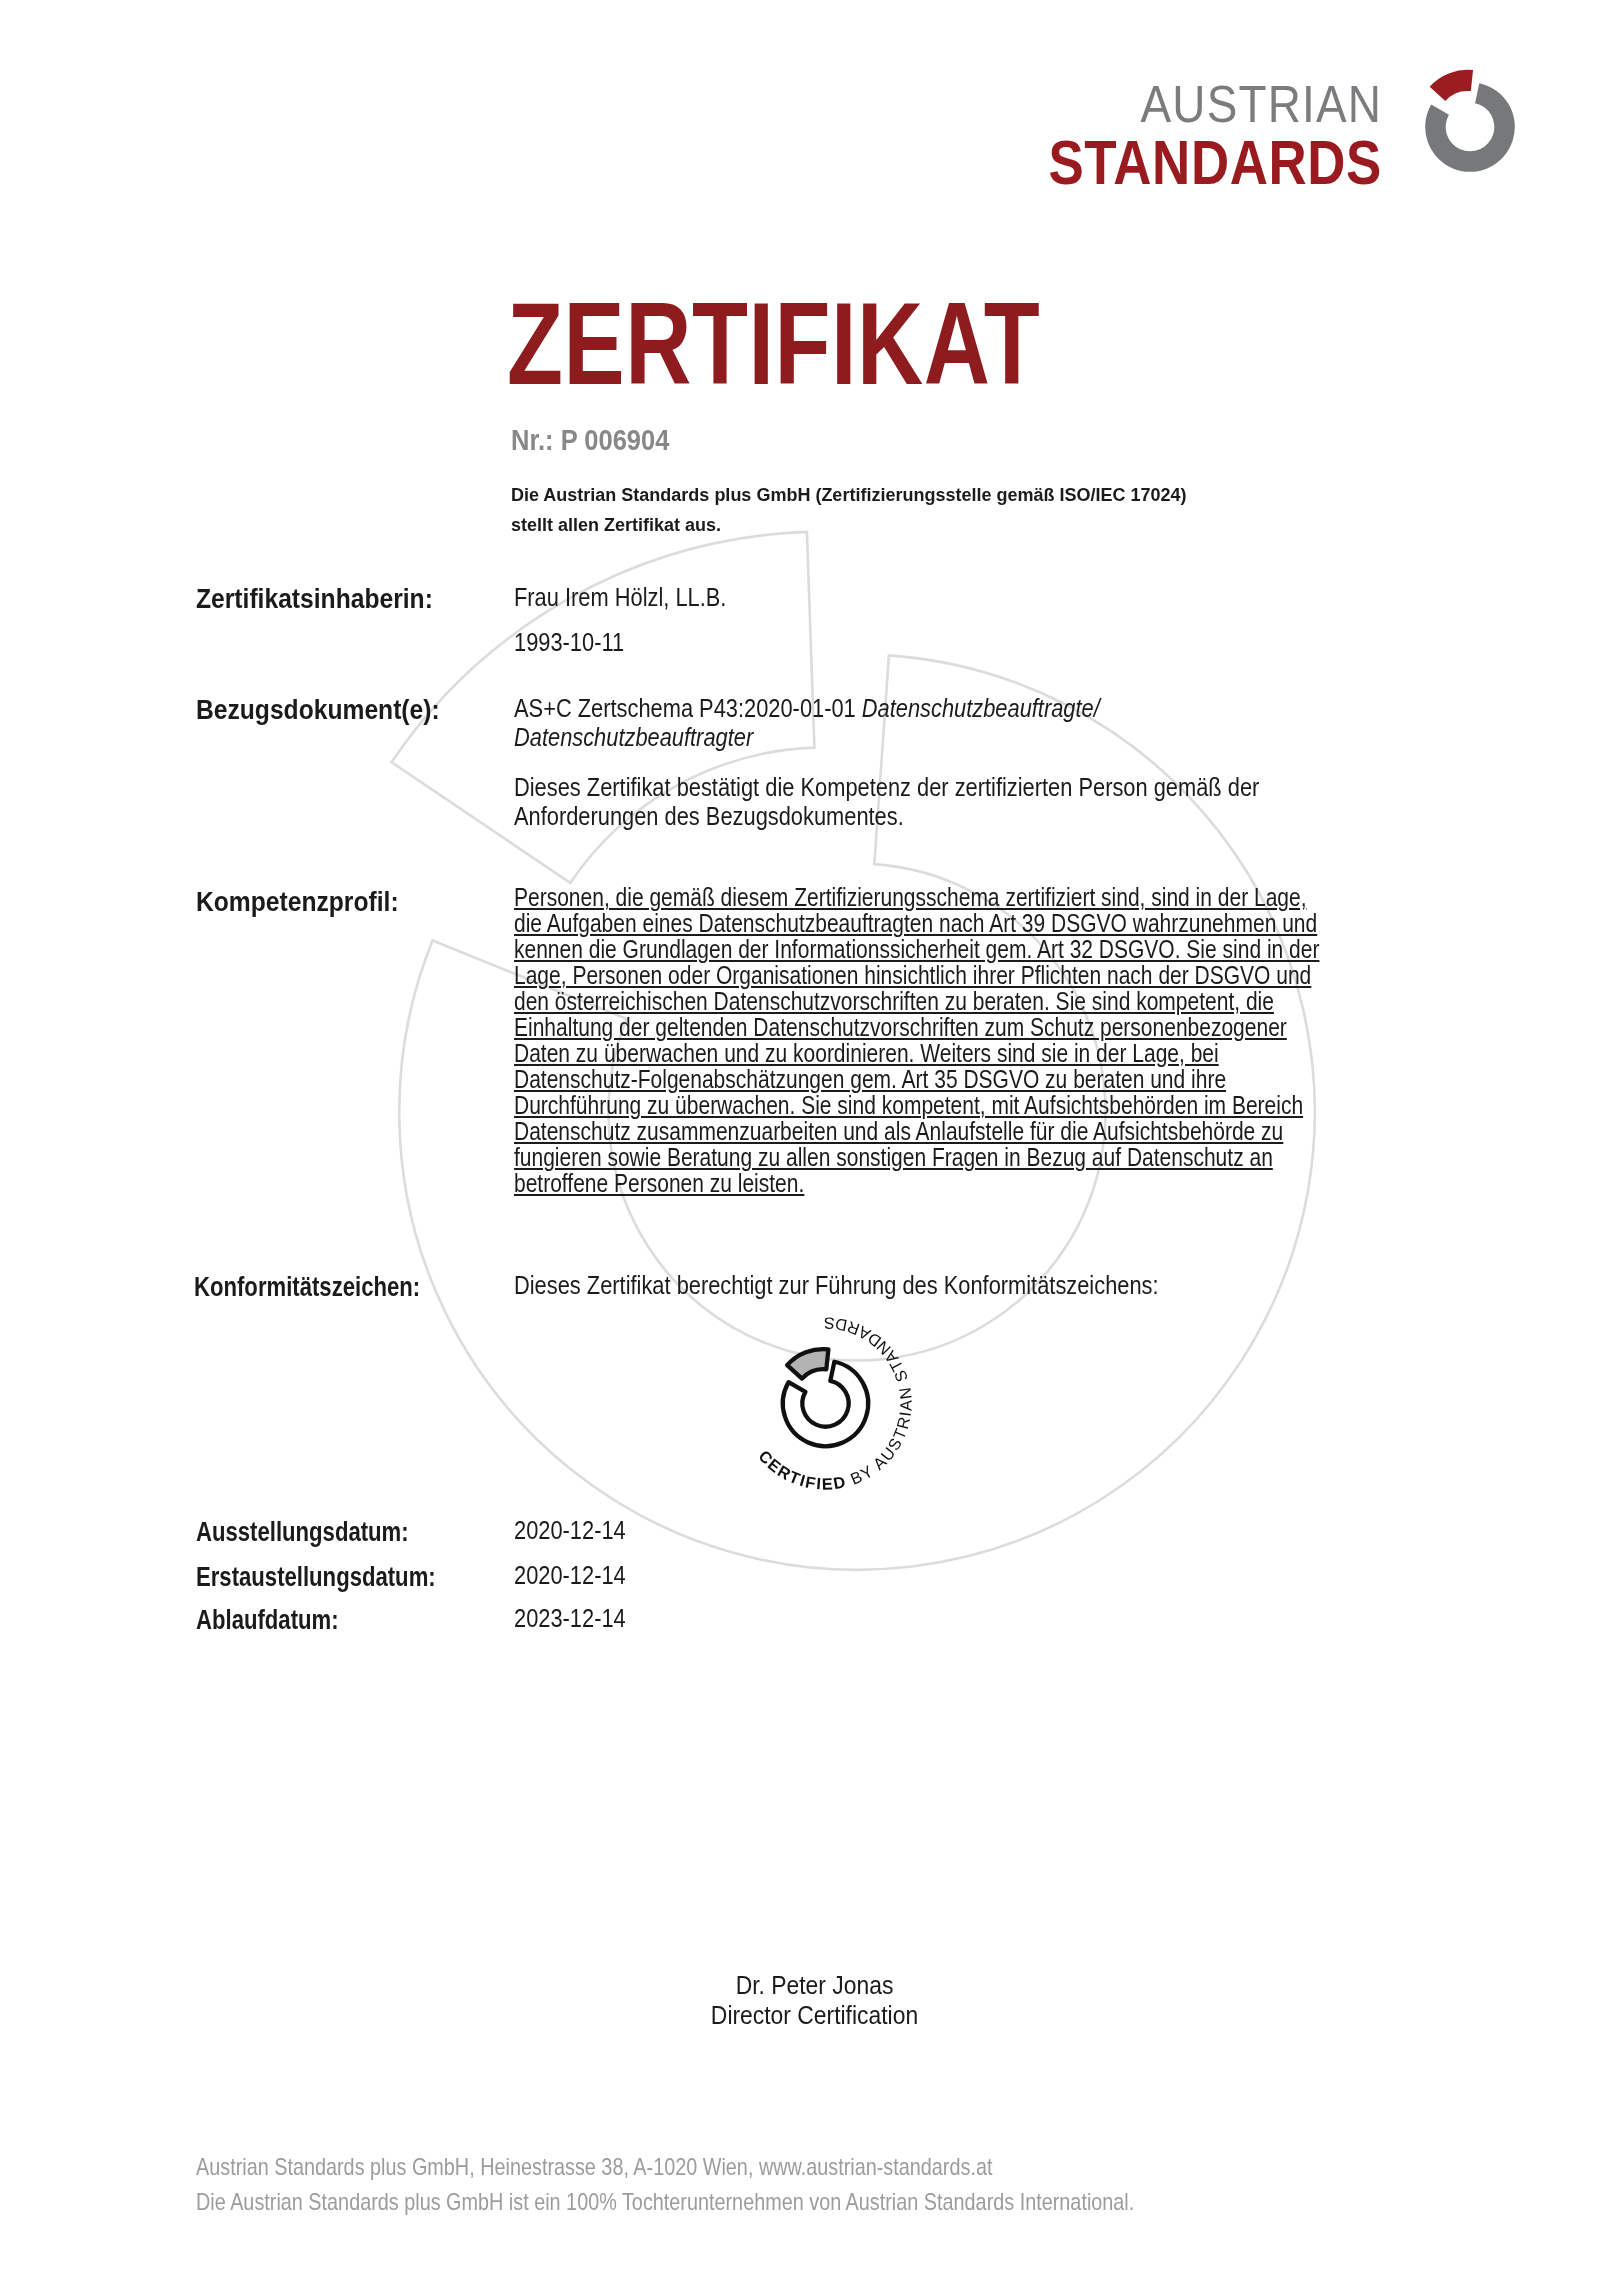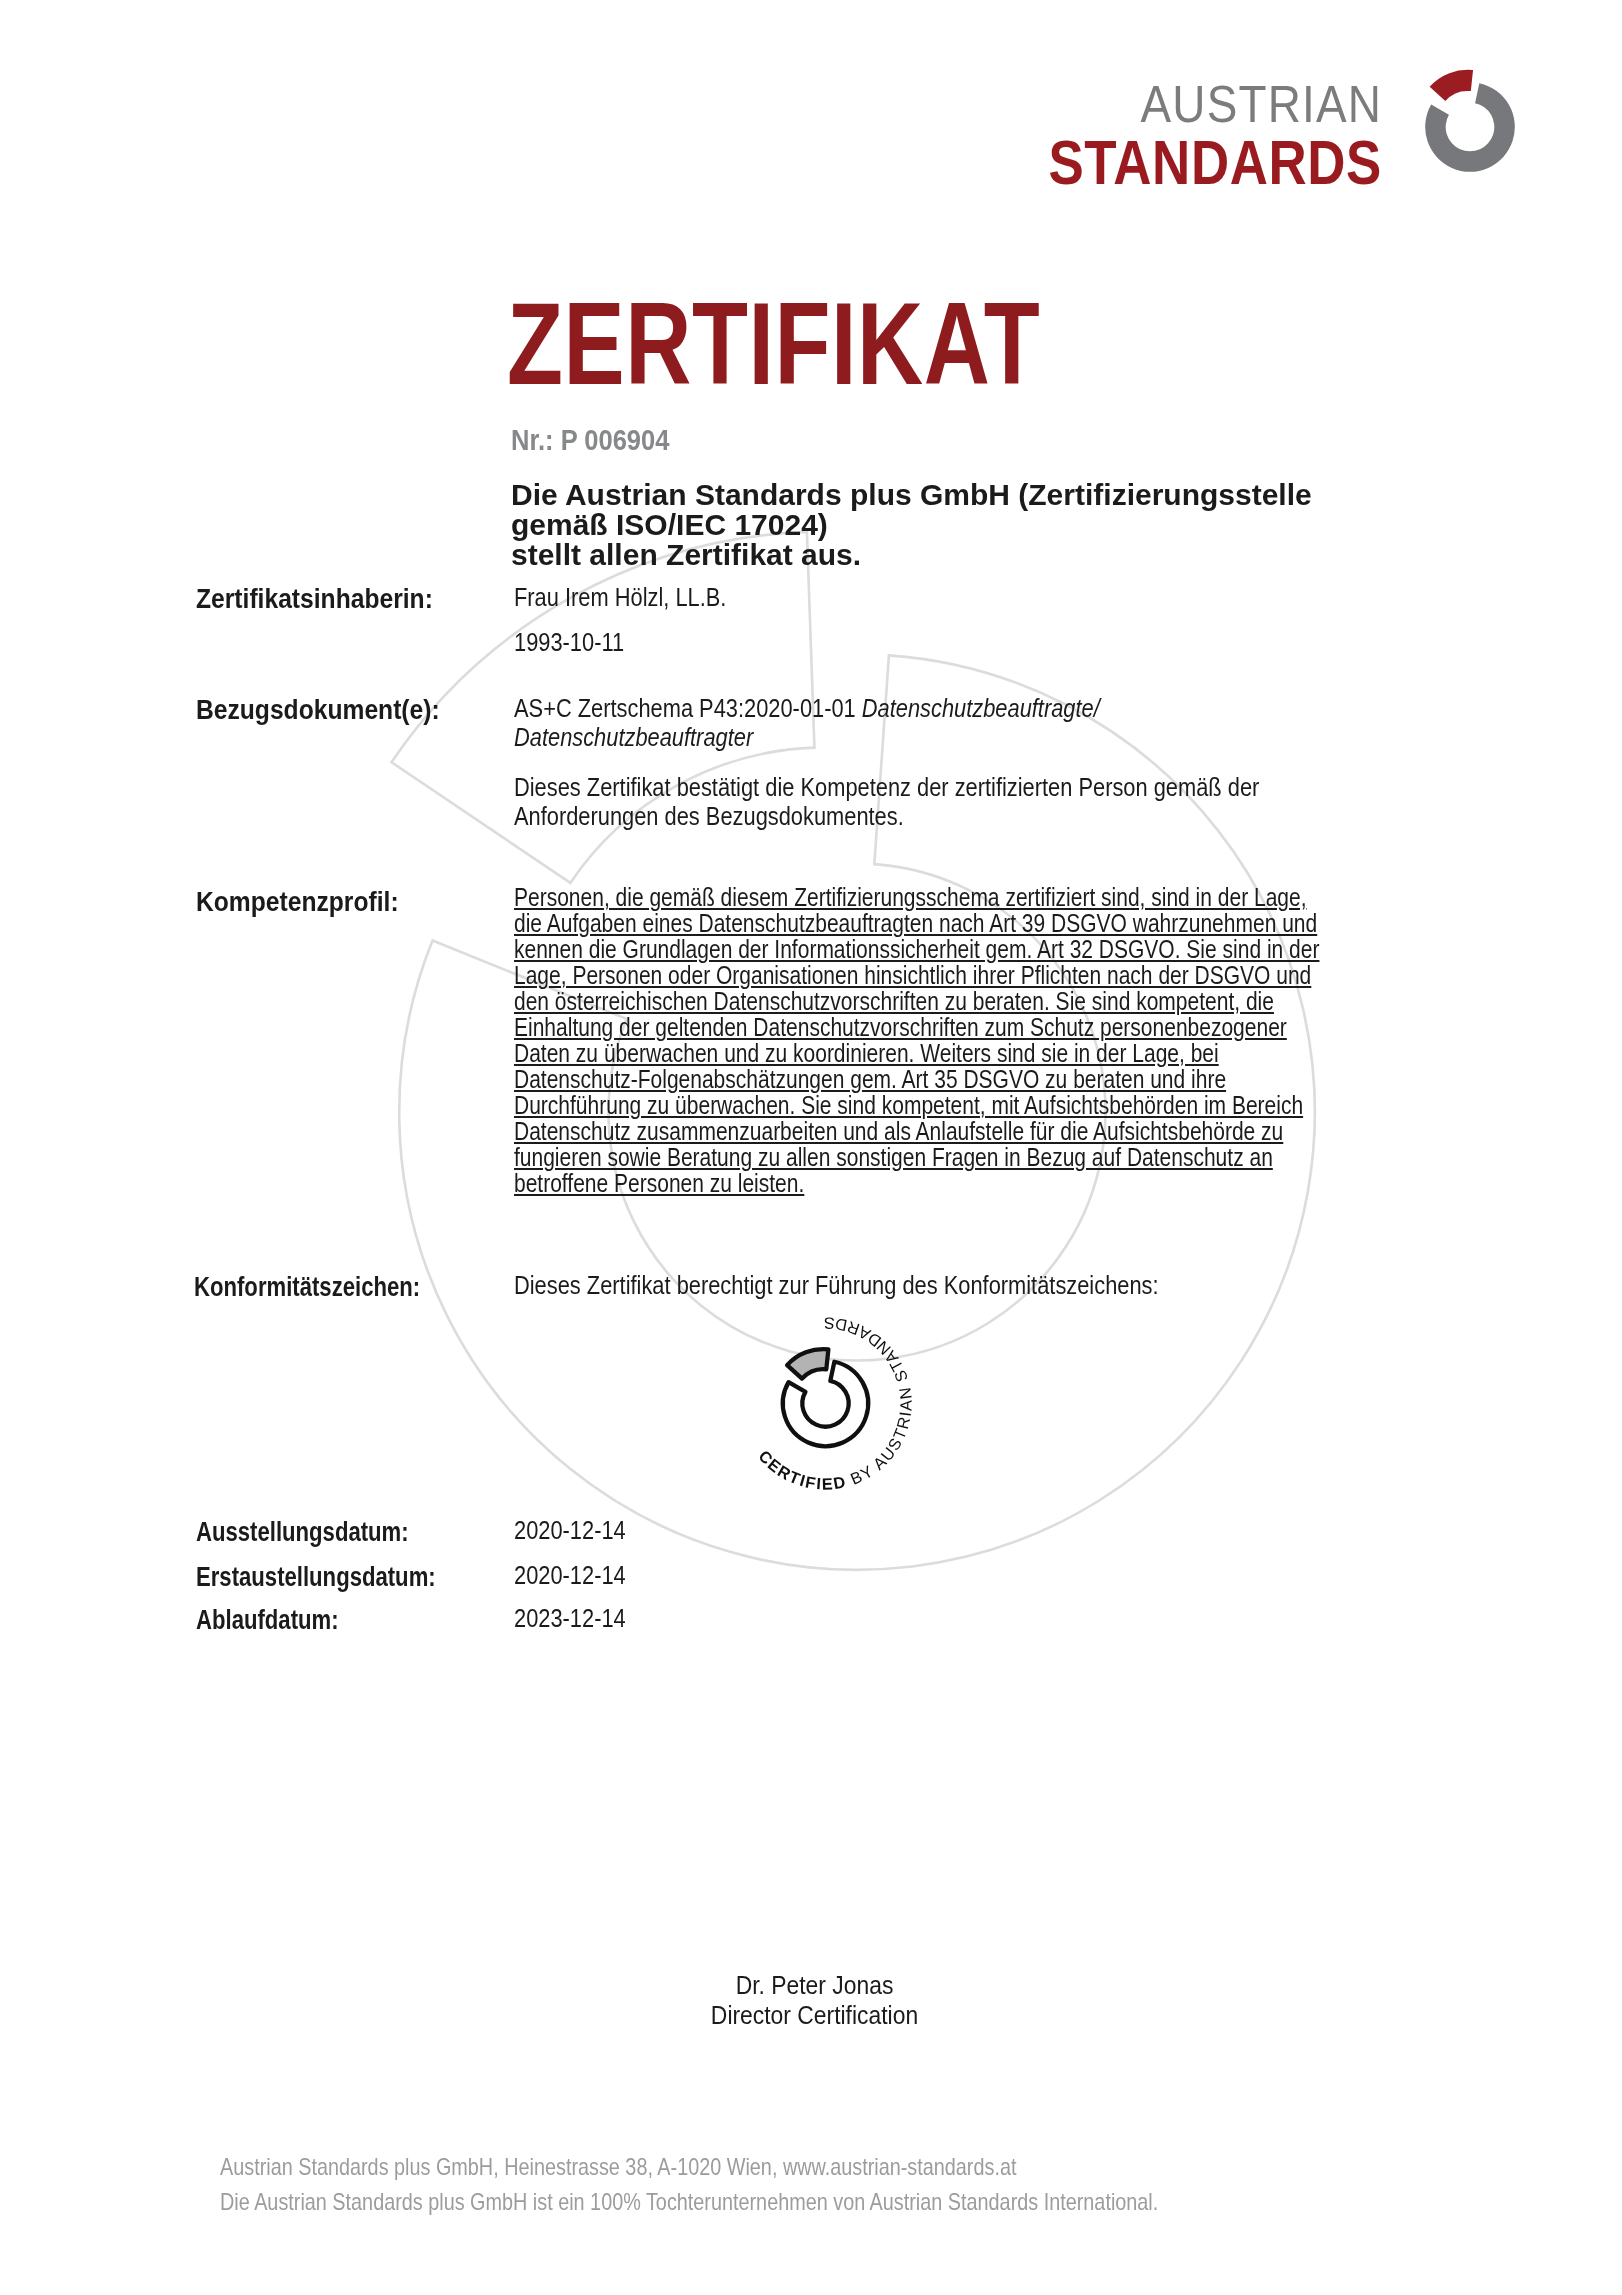--- a/index.html
+++ b/index.html
@@ -16,24 +16,24 @@
   .cx88{transform:scaleX(0.88);transform-origin:0 0;}
   .wrap84{width:119%;transform:scaleX(0.84);transform-origin:0 0;}
   .cxr84{transform:scaleX(0.84);transform-origin:100% 0;}
   .cxr90{transform:scaleX(0.90);transform-origin:100% 0;}
   .cxc88{transform:scaleX(0.88);transform-origin:50% 0;}
 
   .label{font-size:28px;font-weight:bold;white-space:nowrap;}
   .value{font-size:26px;line-height:29px;}
   .title{font-size:116px;font-weight:bold;letter-spacing:0.7px;color:#8e1b1e;white-space:nowrap;line-height:1;}
   .nr{font-size:29px;font-weight:bold;color:#87888a;white-space:nowrap;}
-  .intro{font-size:30px;font-weight:bold;line-height:30px;}
+  .intro{font-size:18px;font-weight:bold;line-height:30px;}
   .para{font-size:25px;line-height:26px;}
   .sig{font-size:26px;line-height:30px;text-align:center;}
-  .footer{font-size:23.6px;line-height:35px;color:#9b9c9e;white-space:nowrap;margin-left:24px;}
+  .footer{font-size:23.6px;line-height:35px;color:#9b9c9e;white-space:nowrap;}
   .brandTop{font-size:51px;color:#7b7c7e;letter-spacing:1.3px;white-space:nowrap;line-height:1;}
   .brandBottom{font-size:63px;font-weight:bold;color:#9a1b1f;letter-spacing:0.7px;white-space:nowrap;line-height:1;}
   .line{display:block;}
   svg{display:block;}
 </style>
 </head>
 <body>
 
 <div class="page">
 

